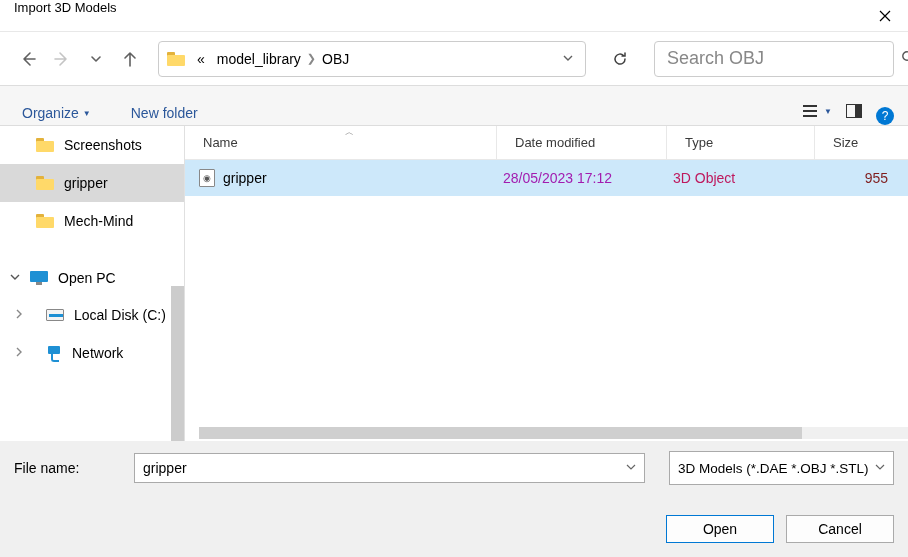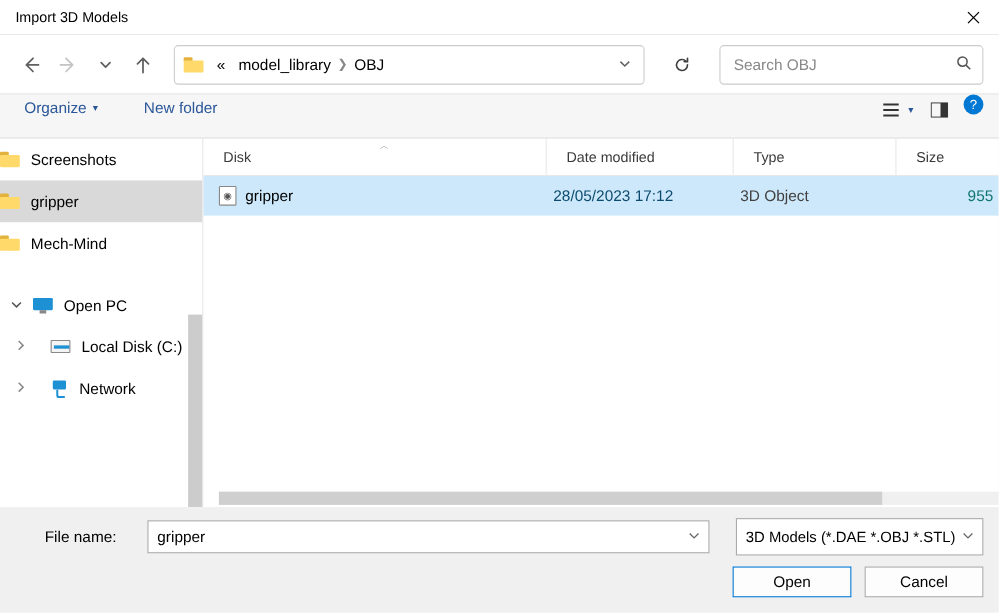--- a/index.html
+++ b/index.html
@@ -1,50 +1,50 @@
 <!DOCTYPE html>
 <html><head>
 <meta charset="utf-8">
 <style>
   * { box-sizing: border-box; font-family: "Segoe UI", Arial, sans-serif; }
   body { margin: 0; background: #f0f0f0; width: 908px; height: 557px; overflow: hidden; font-size: 14px; color: #000; }
   .window { width: 908px; height: 557px; background: #fff; position: relative; display: flex; flex-direction: column; }
 
-  .titlebar { height: 32px; display: flex; align-items: center; justify-content: space-between; padding: 0 0 0 14px; background: #fff; border-bottom: 1px solid #e8e8e8; }
+  .titlebar { height: 32px; display: flex; justify-content: space-between; padding: 0 0 0 14px; background: #fff; border-bottom: 1px solid #e8e8e8; }
   .titlebar-title { font-size: 13px; color: #000; }
   .titlebar-close { width: 46px; height: 32px; display: flex; align-items: center; justify-content: center; font-size: 16px; color: #000; }
 
   .navbar { height: 54px; display: flex; align-items: center; gap: 6px; padding: 0 14px; background: #fff; border-bottom: 1px solid #ddd; }
   .nav-btn { width: 28px; height: 28px; display: flex; align-items: center; justify-content: center; color: #606060; font-size: 18px; border-radius: 4px; }
   .nav-btn.disabled { color: #bbb; }
 
   .path-box { flex: 1; height: 36px; border: 1px solid #ccc; border-radius: 4px; display: flex; align-items: center; padding: 0 6px; margin: 0 8px; background: #fff; }
   .path-box .folder-ico { margin: 0 6px 0 2px; }
   .path-box .crumb { padding: 0 6px; color: #000; }
   .path-box .sep { color: #888; font-size: 11px; }
   .path-box .stretch { flex: 1; }
   .path-box .dd { width: 22px; text-align: center; color: #555; }
   .refresh-btn { width: 40px; height: 36px; border: 1px solid transparent; display: flex; align-items: center; justify-content: center; color: #333; border-radius: 4px; margin-right: 8px;}
 
   .search-box { width: 240px; height: 36px; border: 1px solid #ccc; border-radius: 4px; display: flex; align-items: center; padding: 0 10px; background: #fff; color: #777; }
-  .search-box input { border: none; outline: none; flex: 1; font-size: 14px; color: #333; background: transparent; }
+  .search-box input { border: none; outline: none; flex: 1; font-size: 18px; color: #333; background: transparent; }
   .search-box input::placeholder { color: #888; }
   .search-box .mag { color: #555; }
 
-  .toolbar { height: 40px; display: flex; align-items: flex-start; background: #f6f6f6; padding: 0 14px; border-bottom: 1px solid #ddd; }
+  .toolbar { height: 40px; display: flex; align-items: flex-end; background: #f6f6f6; padding: 0 14px; border-bottom: 1px solid #ddd; }
   .tb-btn { color: #2b579a; font-size: 14px; padding: 4px 8px; display: flex; align-items: center; gap: 4px; border-radius: 3px; }
   .tb-btn .caret { font-size: 8px; color: #2b579a; }
   .tb-spacer { flex: 1; }
   .tb-icon-btn { width: 28px; height: 28px; display: flex; align-items: center; justify-content: center; color: #333; border-radius: 3px; margin-left: 2px; }
   .tb-icon-btn .caret { font-size: 8px; margin-left:6px; color: #2b579a; }
   .help { background: #0078d4; color: #fff; border-radius: 50%; width: 18px; height: 18px; font-size: 12px; display: flex; align-items: center; justify-content: center; margin-left: 8px; }
 
   .body { flex: 1; display: flex; overflow: hidden; }
   .sidebar { width: 185px; border-right: 1px solid #e0e0e0; background: #fff; overflow: hidden; position: relative; }
-  .sb-item { display: flex; align-items: center; height: 38px; gap: 10px; position: relative; }
+  .sb-item { display: flex; align-items: center; height: 38px; padding-left: 36px; gap: 10px; position: relative; }
   .sb-item.indent2 { padding-left: 46px; }
   .sb-item.selected { background: #d9d9d9; }
   .sb-item .exp { position: absolute; left: 14px; color: #888; font-size: 10px; }
   .sb-item.pc .exp { left: 10px; }
   .sb-item.pc { padding-left: 30px; height: 36px;}
   .sb-item .lbl { color: #000; white-space: nowrap; }
   .sb-sep { height: 20px; }
   .sb-scrollbar { position: absolute; right: 0; top: 160px; width: 13px; height: 200px; background: #ccc; border-radius: 0; }
 
   .filepane { flex: 1; background: #fff; display: flex; flex-direction: column; position: relative; }
@@ -52,36 +52,36 @@
   .col { padding-left: 18px; border-right: 1px solid #e8e8e8; height: 100%; display: flex; align-items: center; }
   .col.name { width: 312px; }
   .col.date { width: 170px; }
   .col.type { width: 148px; }
   .col.size { flex: 1; border-right: none; }
   .col.name .sort { font-size: 9px; color: #888; margin: 0 auto; position: absolute; top: 0px; left: 160px;}
 
   .file-row { display: flex; height: 36px; align-items: center; background: #cde8fa; }
   .file-row .cell { display: flex; align-items: center; font-size: 14px; color: #000; }
   .file-row .name-cell { width: 312px; padding-left: 14px; gap: 8px; }
-  .file-row .date-cell { width: 170px; padding-left: 6px; color: #0c4a6e;}
-  .file-row .type-cell { width: 148px; padding-left: 6px; color: #404040;}
-  .file-row .size-cell { flex: 1; justify-content: flex-end; padding-right: 5px; color: #0f766e;}
+  .file-row .date-cell { width: 170px; padding-left: 6px; color: #a21caf;}
+  .file-row .type-cell { width: 148px; padding-left: 6px; color: #be185d;}
+  .file-row .size-cell { flex: 1; justify-content: flex-end; padding-right: 20px; color: #7f1d1d;}
 
   .hscroll { position: absolute; left: 14px; right: 0; bottom: 2px; height: 12px; background: #f0f0f0; }
   .hscroll-thumb { position: absolute; left: 0; width: 85%; height: 100%; background: #cfcfcf; }
 
   .footer { padding: 10px 14px 14px 14px; background: #f0f0f0; }
   .row1 { display: flex; align-items: center; margin-bottom: 10px; }
-  .fname-label { width: 120px; text-align: right; padding-right: 28px; font-size: 14px; color: #000; }
+  .fname-label { width: 120px; padding-right: 10px; font-size: 14px; color: #000; }
   .fname-input { flex: 1; height: 30px; border: 1px solid #aaa; background: #fff; padding: 0 8px; font-size: 14px; display:flex; align-items:center; justify-content: space-between;}
   .fname-input .dd { font-size: 10px; color: #666; }
   .filter-select { width: 225px; height: 30px; border: 1px solid #aaa; background: #fff; margin-left: 24px; display: flex; align-items: center; justify-content: space-between; padding: 16px 8px; font-size: 13.5px; }
   .filter-select .dd { font-size: 10px; color: #666; }
   .row2 { display: flex; justify-content: flex-end; gap: 12px; }
-  .btn { width: 108px; height: 28px; border: 1px solid #aaa; background: #fdfdfd; font-size: 14px; display: flex; align-items: center; justify-content: center; }
+  .btn { width: 108px; height: 28px; border: 1px solid #aaa; background: #fdfdfd; font-size: 14px; display: flex; align-items: center; justify-content: center; margin-top: 20px; }
   .btn.primary { border: 1px solid #0078d4; }
 
   
   .fld { width: 18px; height: 14px; position: relative; display: inline-block;}
   .fld::before { content: ""; position: absolute; left: 0; top: 0; width: 8px; height: 4px; background: #e3b23c; border-radius: 1px 1px 0 0; }
   .fld::after { content: ""; position: absolute; left: 0; top: 3px; width: 18px; height: 11px; background: #ffd969; border-radius: 1px; }
   
   .monitor { width: 18px; height: 14px; display:inline-block; position:relative; }
   .monitor::before { content:""; position:absolute; left:0; top:0; width:18px; height:11px; background:#1e90d4; border-radius:1px;}
   .monitor::after { content:""; position:absolute; left:6px; top:11px; width:6px; height:3px; background:#888;}
@@ -229,21 +229,21 @@
         </span>
         <span class="net"></span>
         <span class="lbl">Network</span>
       </div>
       <div class="sb-scrollbar"></div>
     </div>
 
     <div class="filepane">
       <div class="col-headers">
         <div class="col name">
-          <span>Disk</span>
+          <span>Name</span>
           <span class="sort">︿</span>
         </div>
         <div class="col date">
           <span>Date modified</span>
         </div>
         <div class="col type">
           <span>Type</span>
         </div>
         <div class="col size">
           <span>Size</span>

